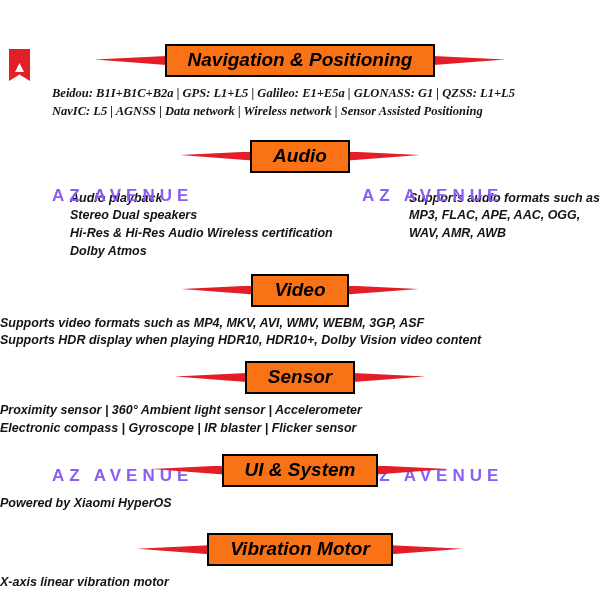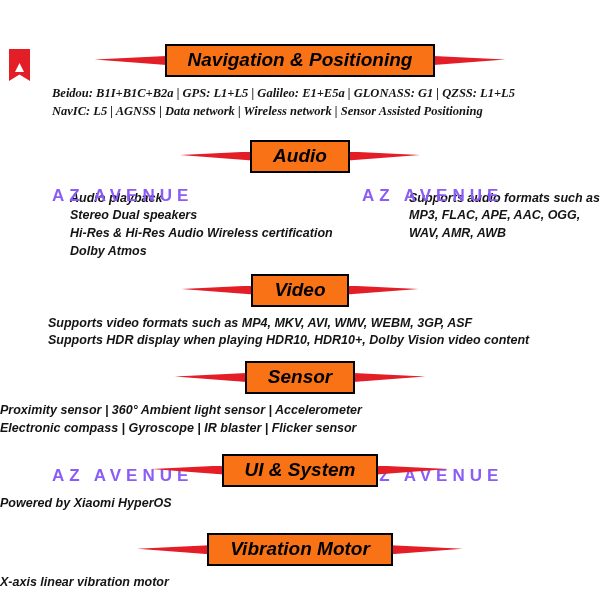--- a/index.html
+++ b/index.html
@@ -68,21 +68,21 @@
   
   .body-line{
     font-size:12.5px;
     font-weight:700;
     font-style:italic;
     color:#141414;
     line-height:1.42;
     white-space:nowrap;
   }
   .txt-left{padding-left:52px;font-family:Liberation Serif, serif;}
-  .txt-left-video{padding-left:48px;}
+  .txt-left-video{}
   .txt-center{text-align:left;}
   .block{margin-top:8px;}
 
   .audio-cols{
     display:flex;
     margin-top:17px;
     padding-left:70px;
     justify-content:space-between;
   }
   .audio-col-left{width:297px;flex:0 0 auto;}

